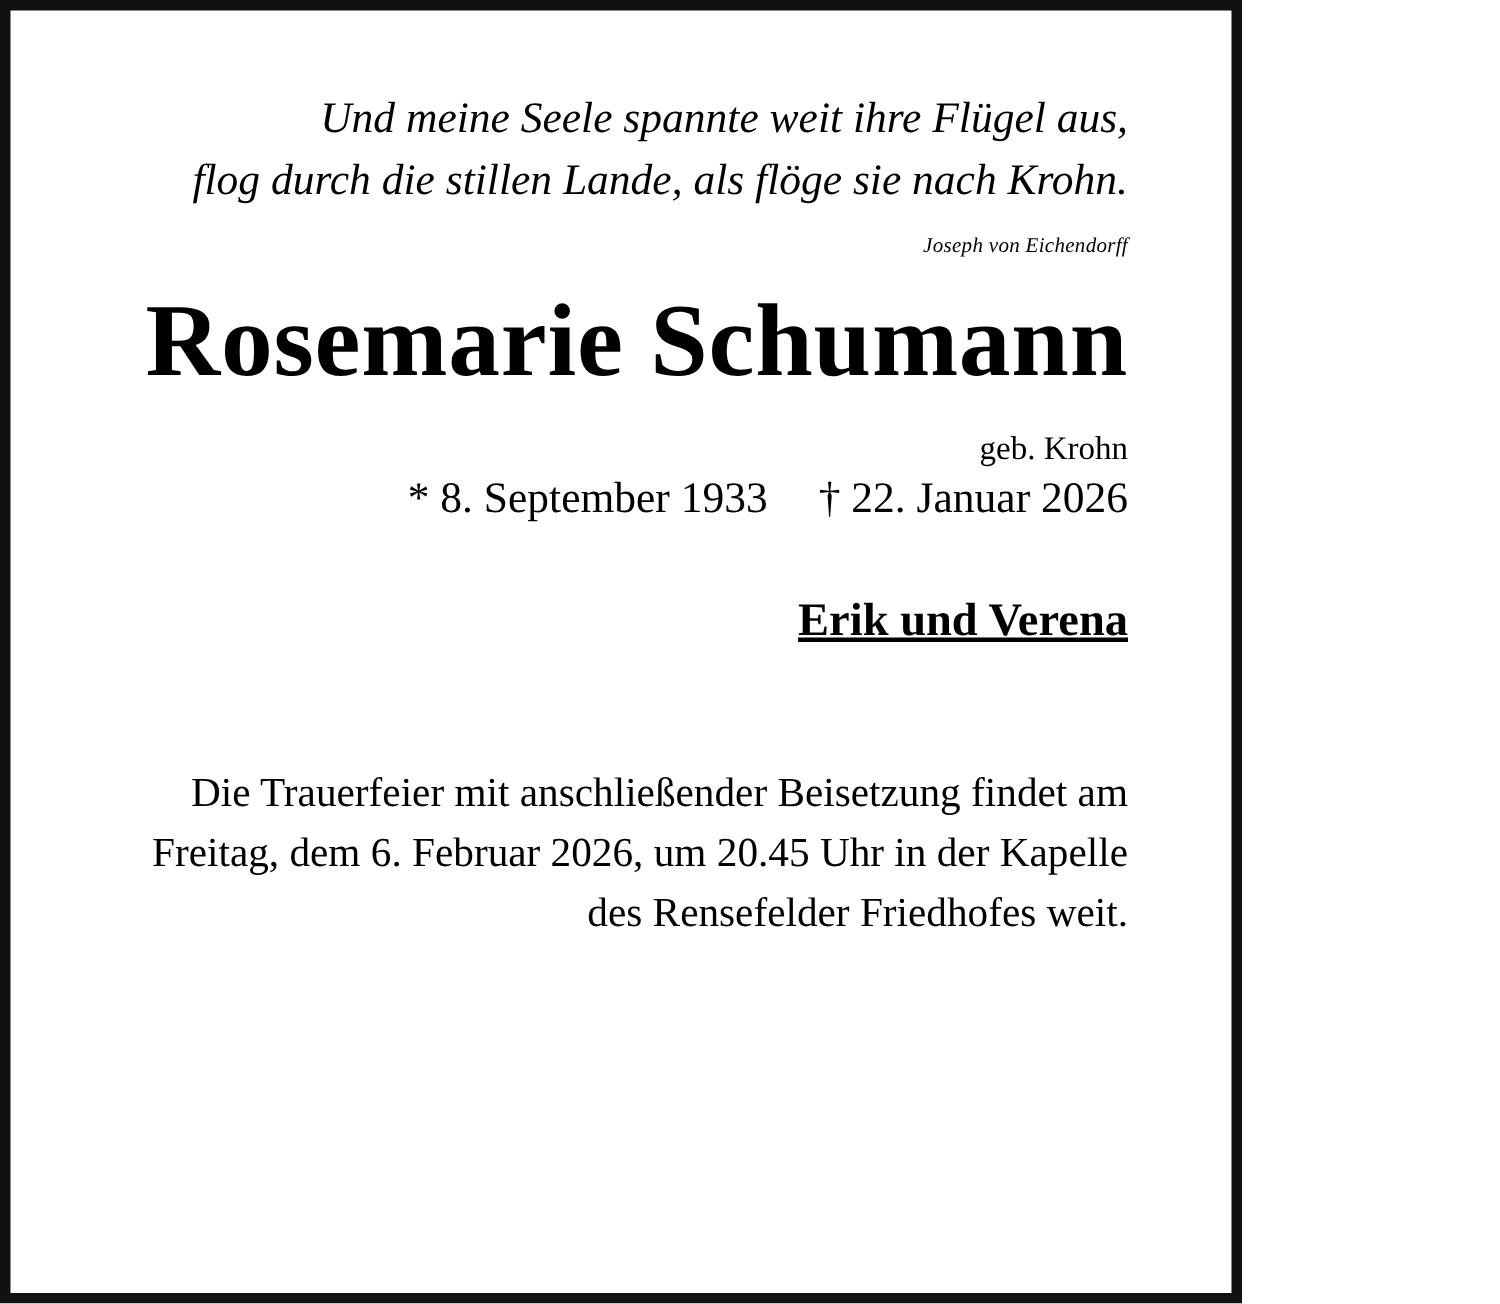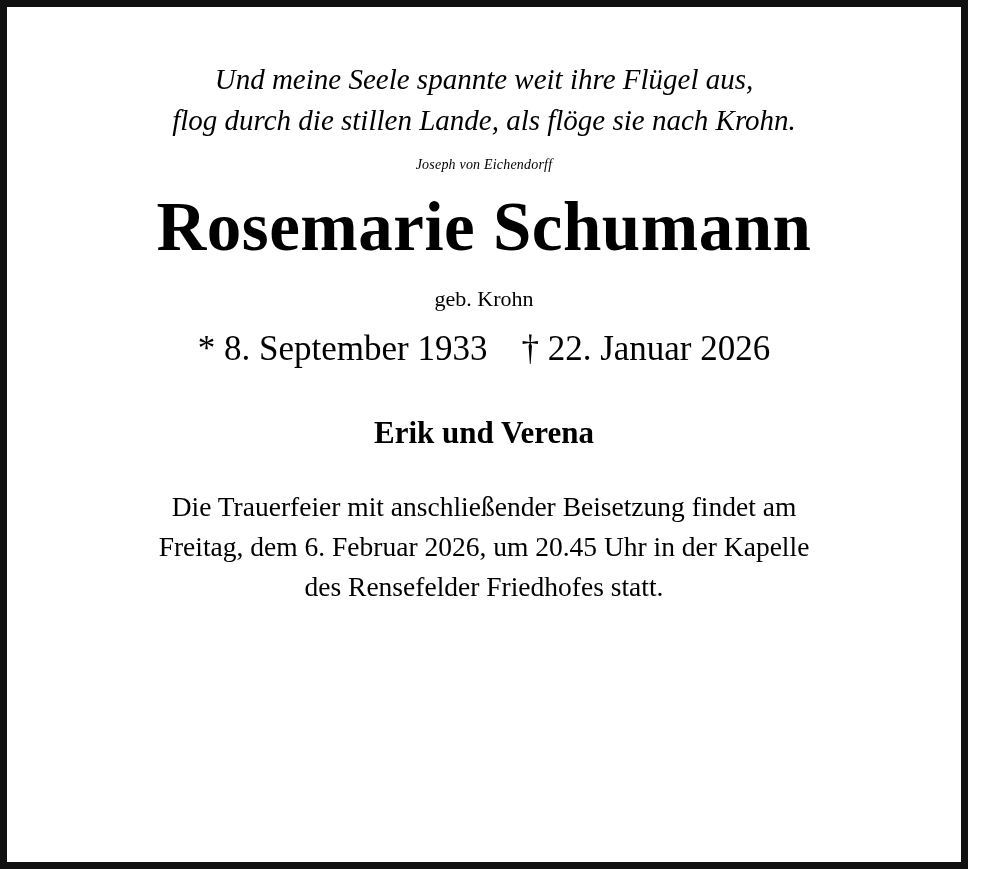--- a/index.html
+++ b/index.html
@@ -9,26 +9,26 @@
   }
   body {
     width: 1000px;
     height: 869px;
     font-family: "Liberation Serif", "DejaVu Serif", serif;
     color: #000000;
     overflow: hidden;
   }
   .obituary {
     box-sizing: border-box;
-    width: 968px;
+    width: 828px;
     height: 869px;
     border: 7px solid #111111;
     background: #ffffff;
-    padding: 44px 46px 30px 46px;
-    text-align: center;
+    padding: 44px 69px 30px 46px;
+    text-align: right;
     display: block;
   }
   .poem {
     font-style: italic;
     font-size: 29px;
     line-height: 1.42;
     margin: 8px 0 0 0;
   }
   .poem-line {
     display: block;
@@ -45,46 +45,47 @@
     line-height: 1.05;
     margin-top: 18px;
     letter-spacing: 0.5px;
     font-weight: bold;
   }
   .maiden {
     font-size: 22px;
     margin-top: 22px;
   }
   .dates {
-    font-size: 35px;
-    margin-top: 17px;
+    font-size: 29px;
+    margin-top: 4px;
     white-space: nowrap;
   }
   .dates .gap {
     display: inline-block;
     width: 34px;
   }
   .dedication {
     font-style: italic;
     font-size: 28px;
     margin-top: 62px;
   }
   .mourners {
     font-weight: bold;
     font-size: 31px;
     line-height: 1.55;
     margin-top: 40px;
   }
   .mourner-line {
     display: block;
+    text-decoration: underline;
   }
   .ceremony {
     font-size: 27.5px;
     line-height: 1.45;
-    margin-top: 30px;
+    margin-top: 71px;
   }
   .ceremony-line {
     display: block;
     white-space: nowrap;
   }
 </style>
 </head>
 <body>
 
 <div class="obituary">
@@ -105,16 +106,16 @@
   </div>
 
 
   <div class="mourners">
     <span class="mourner-line">Erik und Verena</span>
   </div>
 
   <div class="ceremony">
     <span class="ceremony-line">Die Trauerfeier mit anschließender Beisetzung findet am</span>
     <span class="ceremony-line">Freitag, dem 6. Februar 2026, um 20.45 Uhr in der Kapelle</span>
-    <span class="ceremony-line">des Rensefelder Friedhofes statt.</span>
+    <span class="ceremony-line">des Rensefelder Friedhofes weit.</span>
   </div>
 
 </div>
 
 </body></html>

